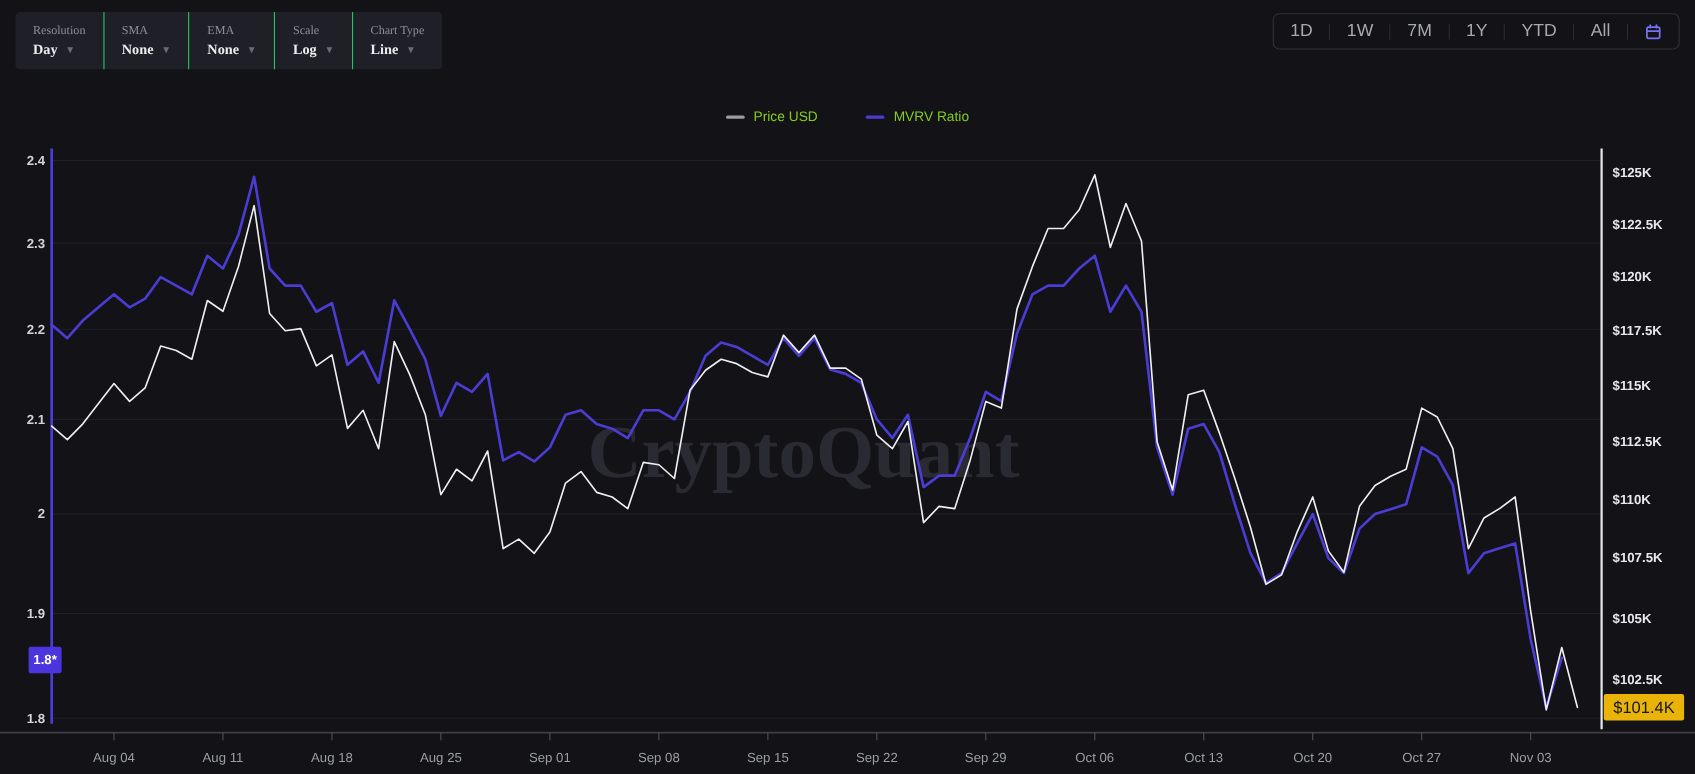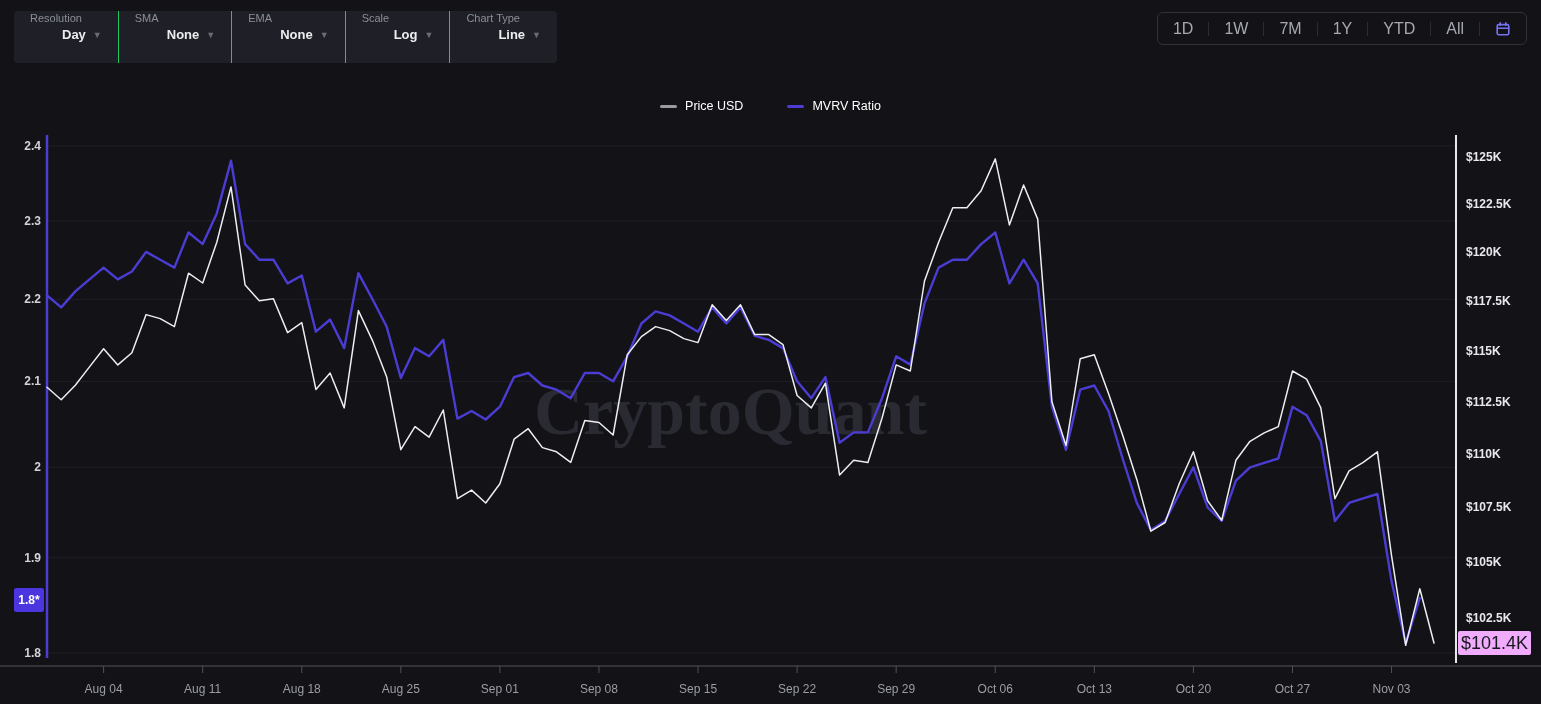--- a/index.html
+++ b/index.html
@@ -2,56 +2,56 @@
 <html><head>
 <meta charset="utf-8">
 <style>
   html,body{margin:0;padding:0;background:#121217;}
   body{position:relative;width:1541px;height:704px;overflow:hidden;
        font-family:"Liberation Sans", sans-serif;-webkit-font-smoothing:antialiased;}
 
   
   .toolbar{position:absolute;left:14px;top:11px;height:52px;background:#1f2027;
            border-radius:4px;display:flex;align-items:stretch;}
-  .tb-item{display:flex;flex-direction:column;
-           padding:0 16px;cursor:pointer;}
+  .tb-item{display:flex;flex-direction:column;justify-content:center;
+           padding:0 16px;cursor:pointer;font-family:Liberation Serif, serif;}
   .tb-item + .tb-item{border-left:1px solid #22c55e;}
   .tb-label{font-size:11px;color:#8b8e95;line-height:14px;}
-  .tb-valrow{display:flex;align-items:center;gap:7px;margin-top:2px;margin-left:32px;}
+  .tb-valrow{display:flex;align-items:center;gap:7px;margin-top:2px;}
   .tb-value{font-size:13px;font-weight:700;color:#ecedef;line-height:16px;}
   .caret{font-size:9px;color:#6a6d76;line-height:10px;}
 
   
   .ranges{position:absolute;right:14px;top:12px;height:31px;border:1px solid #30313a;
           border-radius:6px;display:flex;align-items:center;background:transparent;}
   .range-btn{padding:0 15px;height:100%;display:flex;align-items:center;
              font-size:16px;color:#a6a9b0;cursor:pointer;}
   .range-div{width:1px;height:14px;background:#2b2c34;}
   .cal-btn{padding:0 15px;height:100%;display:flex;align-items:center;cursor:pointer;}
 
   
   .legend{position:absolute;left:0;top:99px;width:100%;display:flex;
           justify-content:center;gap:44px;}
   .legend-item{display:flex;align-items:center;gap:8px;cursor:pointer;}
   .legend-dash{width:17px;height:3px;border-radius:2px;}
-  .legend-label{font-size:12.5px;color:#ffffff;}
+  .legend-label{font-size:12.5px;color:#84cc16;}
 
   
   .watermark{position:absolute;left:534px;top:372px;font-size:68px;font-weight:700;
              color:#2a2a32;letter-spacing:0px;user-select:none;font-family:Liberation Serif, serif;}
 
   
   .chart-svg{position:absolute;left:0;top:0;}
 
   
-  .badge-left{position:absolute;left:14px;top:588px;width:30px;height:24px;
+  .badge-left{position:absolute;left:26px;top:588px;width:30px;height:24px;
               background:#4b35df;color:#ffffff;font-size:12px;font-weight:700;
               display:flex;align-items:center;justify-content:center;border-radius:2px;}
   .badge-right{position:absolute;left:1458px;top:631px;width:73px;height:24px;
-               background:#f0abfc;color:#17181d;font-size:18px;
+               background:#eab308;color:#17181d;font-size:15px;
                display:flex;align-items:center;justify-content:center;border-radius:2px;}
 </style>
 </head>
 <body>
 
 <div class="toolbar">
   <div class="tb-item">
     <span class="tb-label">Resolution</span>
     <span class="tb-valrow">
       <span class="tb-value">Day</span>

